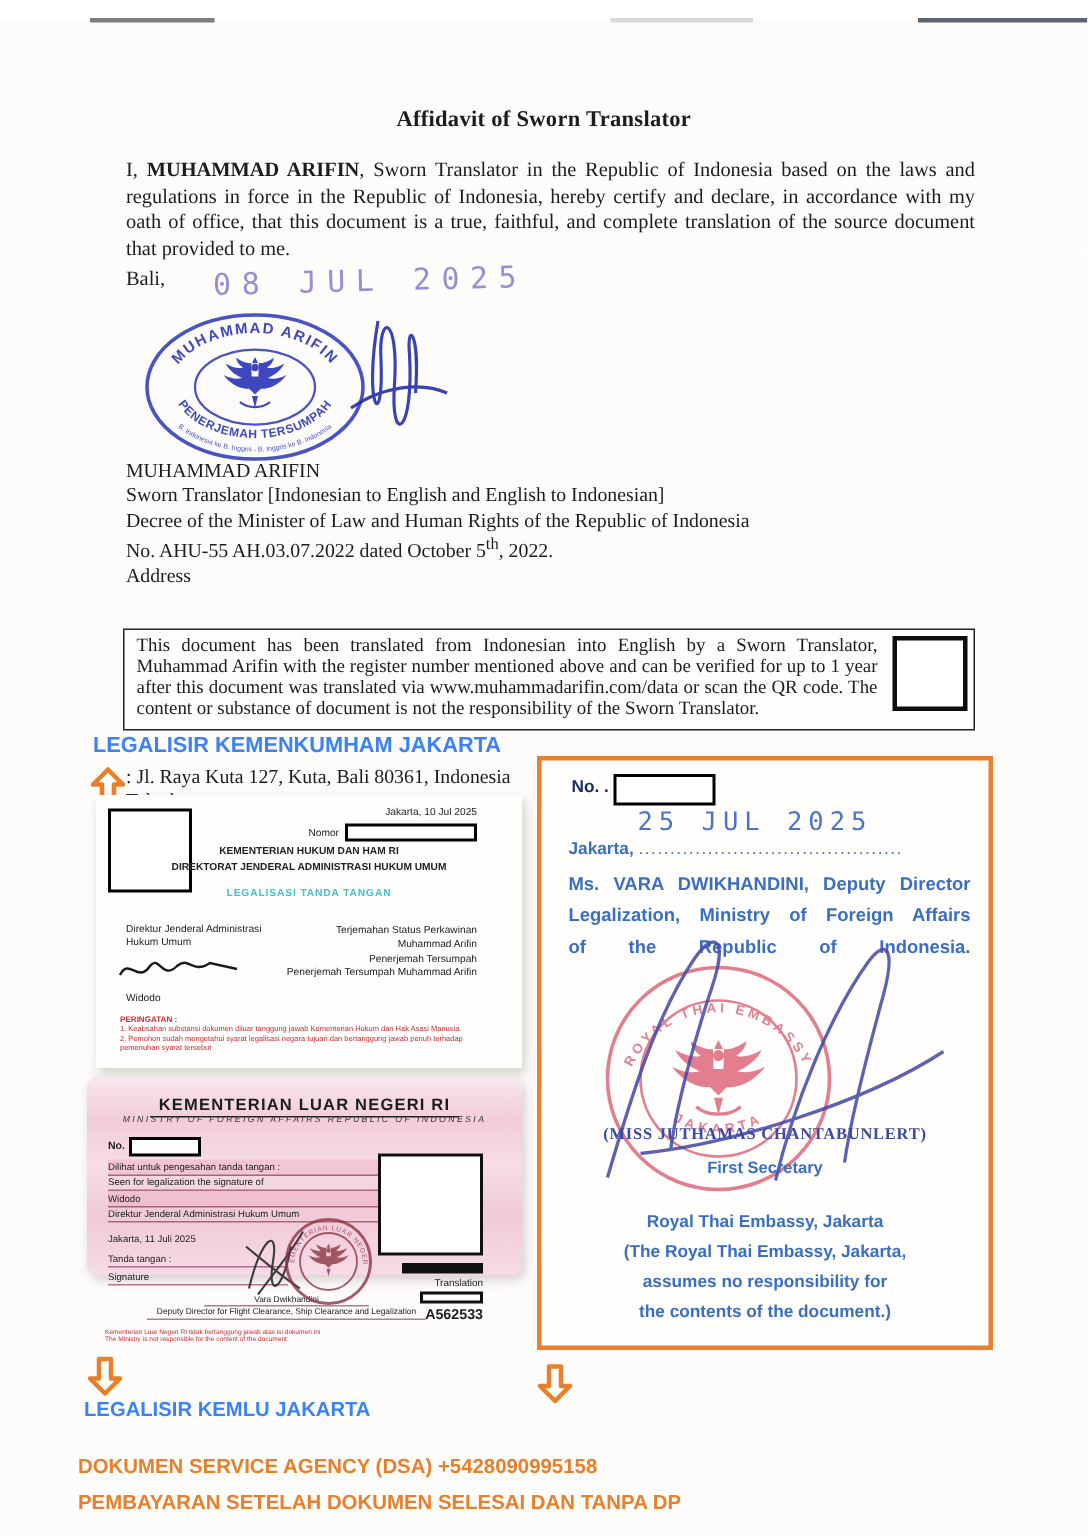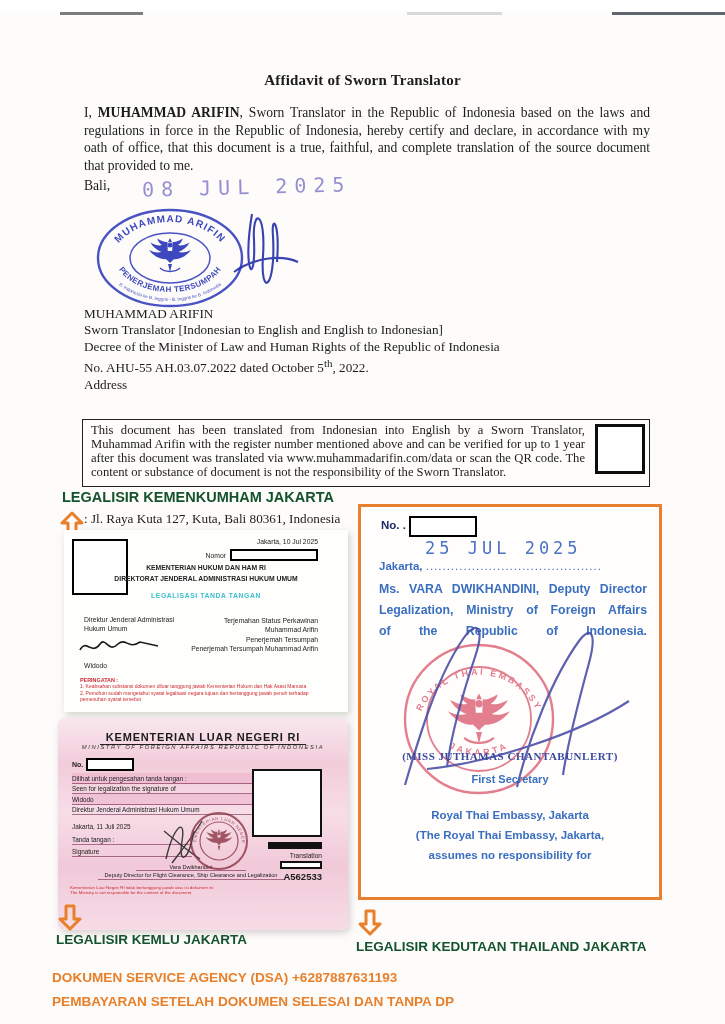--- a/index.html
+++ b/index.html
@@ -22,31 +22,31 @@
   .info{left:84px;top:294px;width:566px;font-size:13.2px;line-height:16.4px;}
   .inforow{display:flex;flex-direction:column;}
   .inforow .lbl{width:134px;flex:0 0 134px;}
   .redact{display:inline-block;background:#fff;border:2.5px solid #000;vertical-align:middle;}
 
   
   .discl{left:82px;top:407px;width:568px;height:68px;border:1.5px solid #222;background:#fefdfb;box-sizing:border-box;}
   .discl .txt{position:absolute;left:8px;top:4px;width:494px;font-size:12.6px;line-height:13.9px;text-align:justify;}
   .qr{position:absolute;right:4px;top:4px;width:50px;height:50px;border:3px solid #0d0d0d;background:#fff;box-sizing:border-box;}
 
-  .olabel{color:#14532d;font-weight:bold;font-family:"Liberation Sans",sans-serif;}
+  .olabel{color:#3b82f6;font-weight:bold;font-family:"Liberation Sans",sans-serif;}
   .arrow{stroke:#e87f2a;stroke-width:3;fill:none;stroke-linejoin:round;}
 
   
   .doc1{left:64px;top:518px;width:284px;height:182px;background:#fefefc;box-shadow:2px 3px 7px rgba(170,170,158,.5);font-family:"Liberation Sans",sans-serif;}
   .doc1 .c{position:absolute;}
   .d1small{font-size:6.8px;color:#222;}
   .d1warn{font-size:5px;line-height:6.4px;color:#cc2a33;}
 
   
-  .doc2{left:58px;top:706px;width:290px;height:212px;border-radius:7px;
+  .doc2{left:58px;top:706px;width:290px;height:132px;border-radius:7px;
         background:linear-gradient(180deg,#f8e7ee 0%,#f2ccda 22%,#f7dde7 45%,#f1c9d8 70%,#f6dce6 100%);
         box-shadow:2px 3px 7px rgba(170,150,155,.45);font-family:"Liberation Sans",sans-serif;}
   .doc2 .c{position:absolute;}
   .prow{font-size:6.4px;color:#222;border-bottom:1px solid rgba(110,20,60,.55);padding:1.5px 0 1px 0;width:182px;}
   .band{background:rgba(236,170,196,.45);}
 
   
   .thai{left:358px;top:492px;width:304px;height:396px;border:3px solid #e8802f;background:#fffefd;box-sizing:border-box;}
   .thai .c{position:absolute;}
   .bluetxt{font-family:"Liberation Sans",sans-serif;color:#3a6fc0;font-weight:bold;}
@@ -257,29 +257,29 @@
         <path d="M150,170 C162,120 186,60 212,24 C224,8 230,16 222,46 C210,90 200,130 196,158"></path>
         <path d="M60,152 C120,146 210,118 262,84"></path>
       </g>
     </svg>
     <div class="c ctr" style="left:0;top:243px;width:298px;font-family:'Liberation Serif',serif;font-weight:bold;font-size:11px;color:#3b4a9f;letter-spacing:.5px;">(MISS JUTHAMAS CHANTABUNLERT)</div>
     <div class="c ctr bluetxt" style="left:0;top:266px;width:298px;font-size:11px;">First Secretary</div>
     <div class="c ctr bluetxt" style="left:0;top:298px;width:298px;font-size:11.5px;line-height:20px;">
       <div>Royal Thai Embassy, Jakarta</div>
       <div>(The Royal Thai Embassy, Jakarta,</div>
       <div>assumes no responsibility for</div>
+      <div>the contents of the document.)</div>
     </div>
   </div>
 
   <svg class="abs" style="left:58px;top:891px;" width="24" height="28" viewBox="0 0 24 28">
     <path class="arrow" d="M12,26 L22,16 L16,16 L16,3 L8,3 L8,16 L2,16 Z"></path>
   </svg>
   <div class="abs olabel" style="left:56px;top:920px;font-size:13.5px;">LEGALISIR KEMLU JAKARTA</div>
 
   <svg class="abs" style="left:358px;top:896px;" width="24" height="28" viewBox="0 0 24 28">
     <path class="arrow" d="M12,26 L22,16 L16,16 L16,3 L8,3 L8,16 L2,16 Z"></path>
   </svg>
-  <div class="abs olabel" style="left:356px;top:927px;font-size:13.5px;">LEGALISIR KEDUTAAN THAILAND JAKARTA</div>
-
-  <div class="abs footerline" style="left:52px;top:958px;">DOKUMEN SERVICE AGENCY (DSA) +6287887631193</div>
+
+  <div class="abs footerline" style="left:52px;top:958px;">DOKUMEN SERVICE AGENCY (DSA) +5428090995158</div>
   <div class="abs footerline" style="left:52px;top:982px;">PEMBAYARAN SETELAH DOKUMEN SELESAI DAN TANPA DP</div>
 
 </div>
 
 </body></html>

